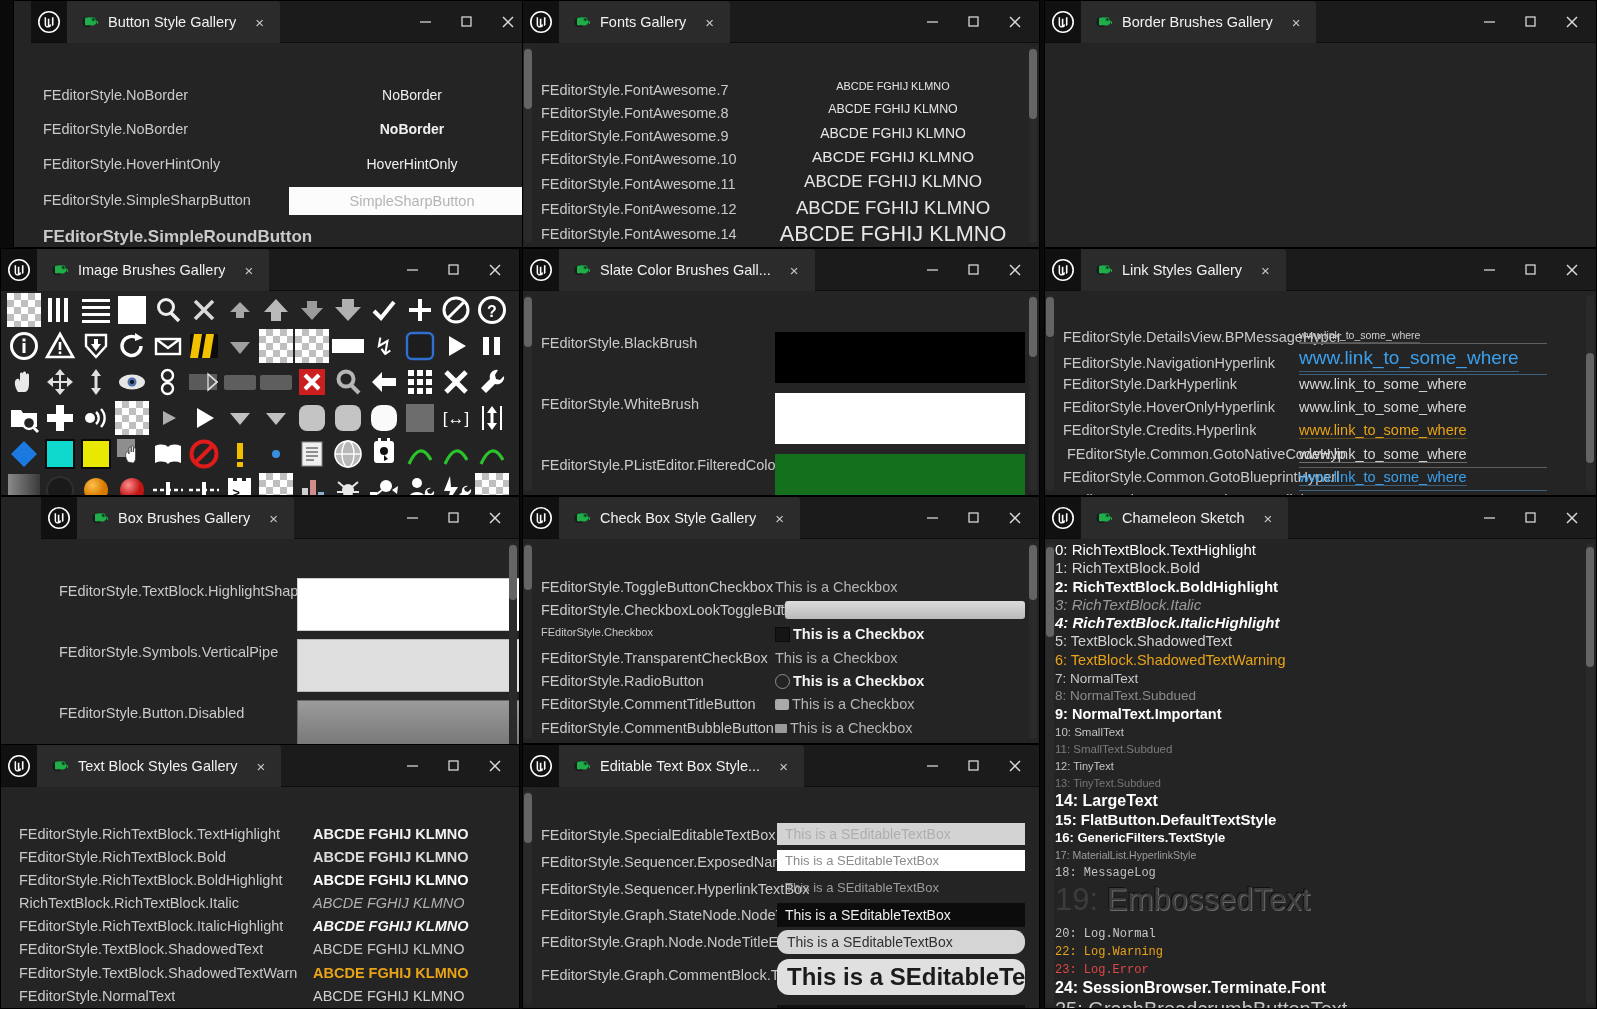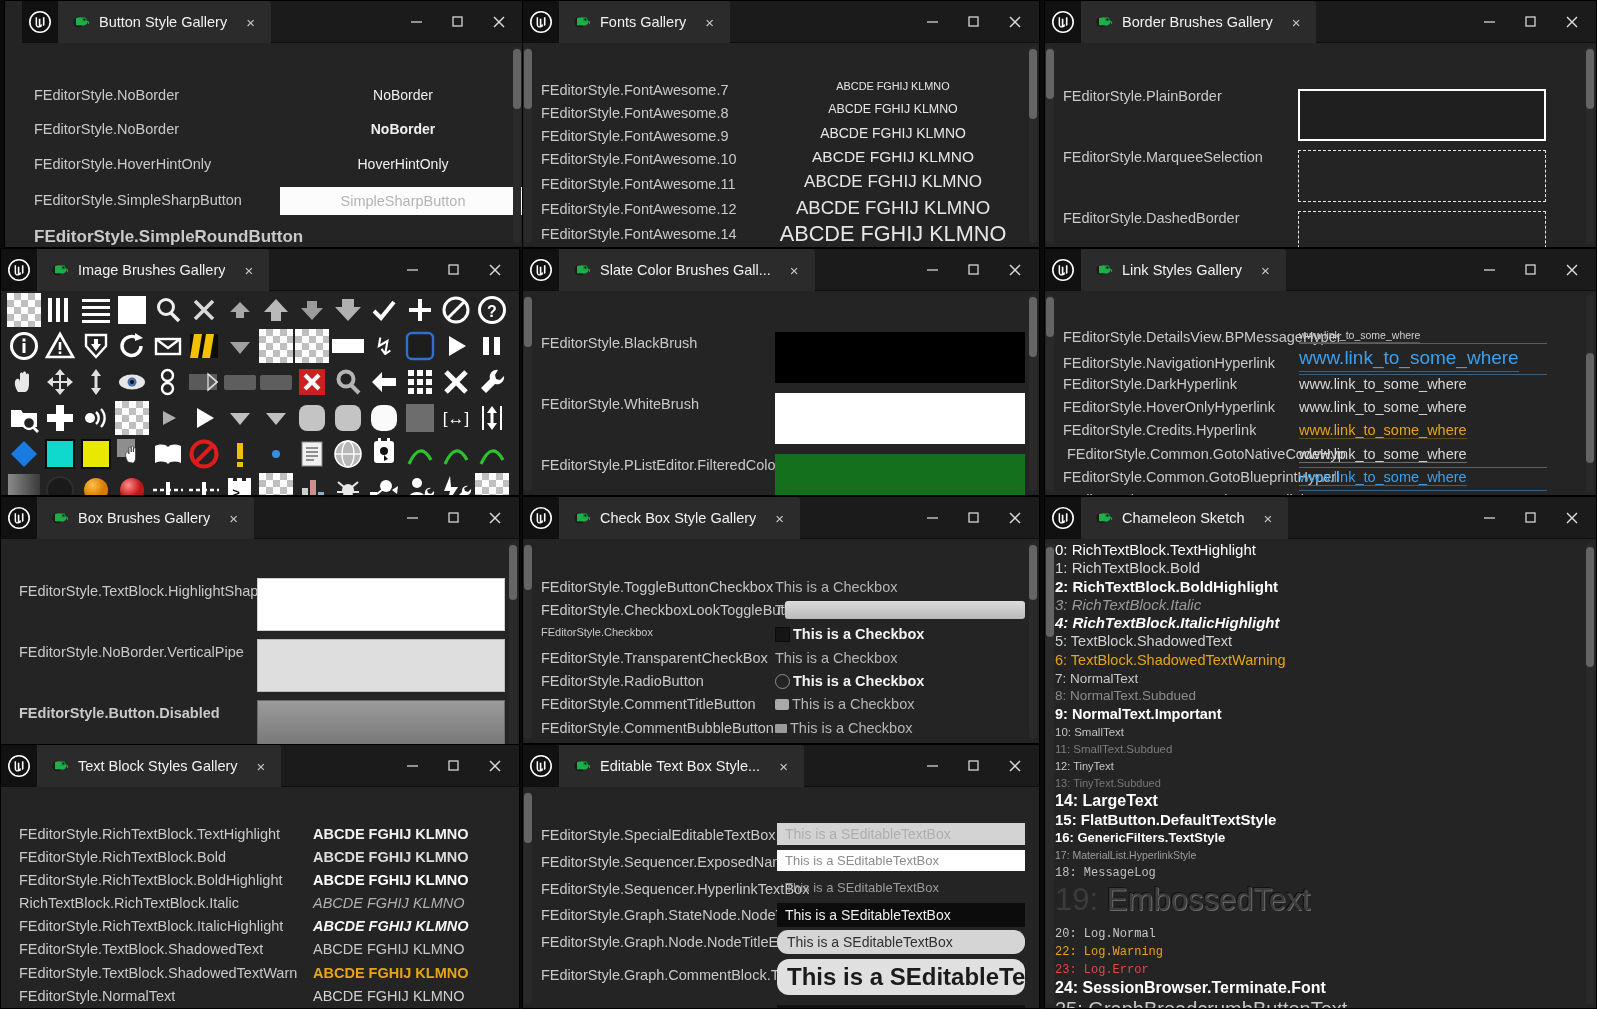--- a/index.html
+++ b/index.html
@@ -134,21 +134,21 @@
     background-size: 14px 14px;
     background-position: 0 0, 7px 7px;
     background-color:#fff;
   }
   .glyph { display:flex; align-items:center; justify-content:center; color:#fff; }
 </style>
 </head>
 <body>
 
 <div id="root">
-    <div class="win" style="left: 4px; top: 0px; width: 520px; height: 248px; z-index: 1; padding-left: 17px;">
+    <div class="win" style="left: 13px; top: 0px; width: 520px; height: 248px; z-index: 1; padding-left: 17px;">
       <div class="titlebar">
         <div class="ue-logo">
           <svg width="22" height="22" viewBox="0 0 22 22">
             <circle cx="11" cy="11" r="10.2" fill="none" stroke="#fff" stroke-width="1.6"></circle>
             <path d="M6.6 6.3 v7.2 c0 1.9 1.5 3.1 3.3 3.1 c1.1 0 2.1-.4 2.9-1.1 v-2.6 l-1.4 1 v-6.1 h-1.6 v7.3 c-.5.2-1 .1-1.3-.2 c-.3-.3-.4-.8-.4-1.4 v-7.2 z" fill="#fff"></path>
             <path d="M13.9 6.3 v8.9 l1.6-1.2 v-7.7 z" fill="#fff"></path>
           </svg>
         </div>
         <div class="tab">
           <span class="tab-icon"><svg width="18" height="18" viewBox="0 0 18 18">
@@ -290,34 +290,20 @@
             <svg width="13" height="13" viewBox="0 0 13 13">
               <rect x="2" y="2" width="9" height="9" fill="none" stroke="#d6d6d6" stroke-width="1.3"></rect>
             </svg>
           </div>
           <div class="winbtn">
             <svg width="14" height="14" viewBox="0 0 14 14">
               <line x1="2" y1="2" x2="12" y2="12" stroke="#dcdcdc" stroke-width="1.4"></line>
               <line x1="12" y1="2" x2="2" y2="12" stroke="#dcdcdc" stroke-width="1.4"></line>
             </svg>
           </div>
-        </div>
-      </div>
-      <div class="wbody">
-        <div class="rowlabel" style="position: absolute; left: 8px; top: 45px; font-size: 14.5px;">FEditorStyle.PlainBorder</div>
-        <div style="position: absolute; left: 253px; top: 46px; width: 248px; height: 52px; border: 2px solid rgb(255, 255, 255); background: rgb(31, 31, 31);"></div>
-        <div class="rowlabel" style="position: absolute; left: 8px; top: 106px; font-size: 14.5px;">FEditorStyle.MarqueeSelection</div>
-        <div style="position: absolute; left: 253px; top: 107px; width: 248px; height: 52px; border: 1.5px dashed rgb(232, 232, 232); background: rgb(36, 36, 36);"></div>
-        <div class="rowlabel" style="position: absolute; left: 8px; top: 167px; font-size: 14.5px;">FEditorStyle.DashedBorder</div>
-        <div style="position: absolute; left: 253px; top: 168px; width: 248px; height: 52px; border: 1.5px dashed rgb(232, 232, 232); background: rgb(36, 36, 36);"></div>
-        <div class="scrollbar">
-          <div class="thumb" style="top:2px;height:60px"></div>
-        </div>
-        <div class="scroll-left">
-          <div class="thumb" style="top:2px;height:50px"></div>
         </div>
       </div>
     </div>
     <div class="win" style="left: 0px; top: 248px; width: 520px; height: 248px; z-index: 1;">
       <div class="titlebar">
         <div class="ue-logo">
           <svg width="22" height="22" viewBox="0 0 22 22">
             <circle cx="11" cy="11" r="10.2" fill="none" stroke="#fff" stroke-width="1.6"></circle>
             <path d="M6.6 6.3 v7.2 c0 1.9 1.5 3.1 3.3 3.1 c1.1 0 2.1-.4 2.9-1.1 v-2.6 l-1.4 1 v-6.1 h-1.6 v7.3 c-.5.2-1 .1-1.3-.2 c-.3-.3-.4-.8-.4-1.4 v-7.2 z" fill="#fff"></path>
             <path d="M13.9 6.3 v8.9 l1.6-1.2 v-7.7 z" fill="#fff"></path>
@@ -977,21 +963,21 @@
         <div class="rowlabel" style="position: absolute; left: 8px; top: 201px; font-size: 14.5px;">FEditorStyle.Documentation.Hyperlink</div>
         <div class="lnk lnk-doc" style="position: absolute; left: 254px; top: 201px;">www.link_to_some_where</div>
         <div class="scrollbar">
           <div class="thumb" style="top:58px;height:110px"></div>
         </div>
         <div class="scroll-left">
           <div class="thumb" style="top:2px;height:40px"></div>
         </div>
       </div>
     </div>
-    <div class="win" style="left: 0px; top: 496px; width: 520px; height: 295px; z-index: 1;">
+    <div class="win" style="left: 0px; top: 496px; width: 520px; height: 295px; z-index: 1; padding-left: 40px;">
       <div class="titlebar">
         <div class="ue-logo">
           <svg width="22" height="22" viewBox="0 0 22 22">
             <circle cx="11" cy="11" r="10.2" fill="none" stroke="#fff" stroke-width="1.6"></circle>
             <path d="M6.6 6.3 v7.2 c0 1.9 1.5 3.1 3.3 3.1 c1.1 0 2.1-.4 2.9-1.1 v-2.6 l-1.4 1 v-6.1 h-1.6 v7.3 c-.5.2-1 .1-1.3-.2 c-.3-.3-.4-.8-.4-1.4 v-7.2 z" fill="#fff"></path>
             <path d="M13.9 6.3 v8.9 l1.6-1.2 v-7.7 z" fill="#fff"></path>
           </svg>
         </div>
         <div class="tab">
           <span class="tab-icon"><svg width="18" height="18" viewBox="0 0 18 18">
@@ -1020,23 +1006,23 @@
             <svg width="14" height="14" viewBox="0 0 14 14">
               <line x1="2" y1="2" x2="12" y2="12" stroke="#dcdcdc" stroke-width="1.4"></line>
               <line x1="12" y1="2" x2="2" y2="12" stroke="#dcdcdc" stroke-width="1.4"></line>
             </svg>
           </div>
         </div>
       </div>
       <div class="wbody">
         <div class="rowlabel" style="position: absolute; left: 8px; top: 44px; font-size: 14.5px;">FEditorStyle.TextBlock.HighlightShape</div>
         <div class="bx-white" style="position: absolute; left: 256px; top: 39px; width: 248px; height: 53px;"></div>
-        <div class="rowlabel" style="position: absolute; left: 8px; top: 105px; font-size: 14.5px;">FEditorStyle.NoBorder.VerticalPipe</div>
+        <div class="rowlabel" style="position: absolute; left: 8px; top: 105px; font-size: 14.5px;">FEditorStyle.Symbols.VerticalPipe</div>
         <div class="bx-lightgrey" style="position: absolute; left: 256px; top: 100px; width: 248px; height: 53px;"></div>
-        <div class="rowlabel" style="position: absolute; left: 8px; top: 166px; font-size: 14.5px; font-weight: bold;">FEditorStyle.Button.Disabled</div>
+        <div class="rowlabel" style="position: absolute; left: 8px; top: 166px; font-size: 14.5px;">FEditorStyle.Button.Disabled</div>
         <div class="bx-grad" style="position: absolute; left: 256px; top: 161px; width: 248px; height: 53px;"></div>
         <div class="scrollbar">
           <div class="thumb" style="top:2px;height:55px"></div>
         </div>
       </div>
     </div>
     <div class="win" style="left: 522px; top: 496px; width: 518px; height: 248px; z-index: 2;">
       <div class="titlebar">
         <div class="ue-logo">
           <svg width="22" height="22" viewBox="0 0 22 22">

